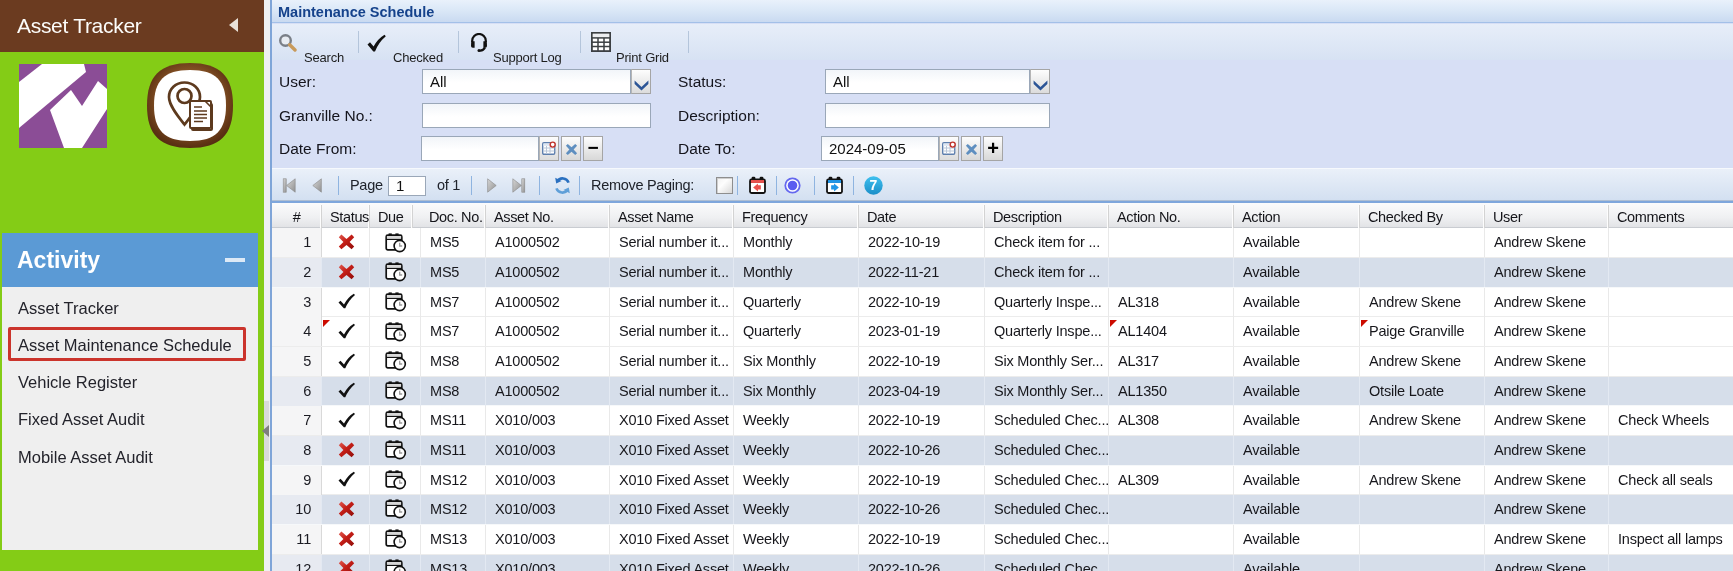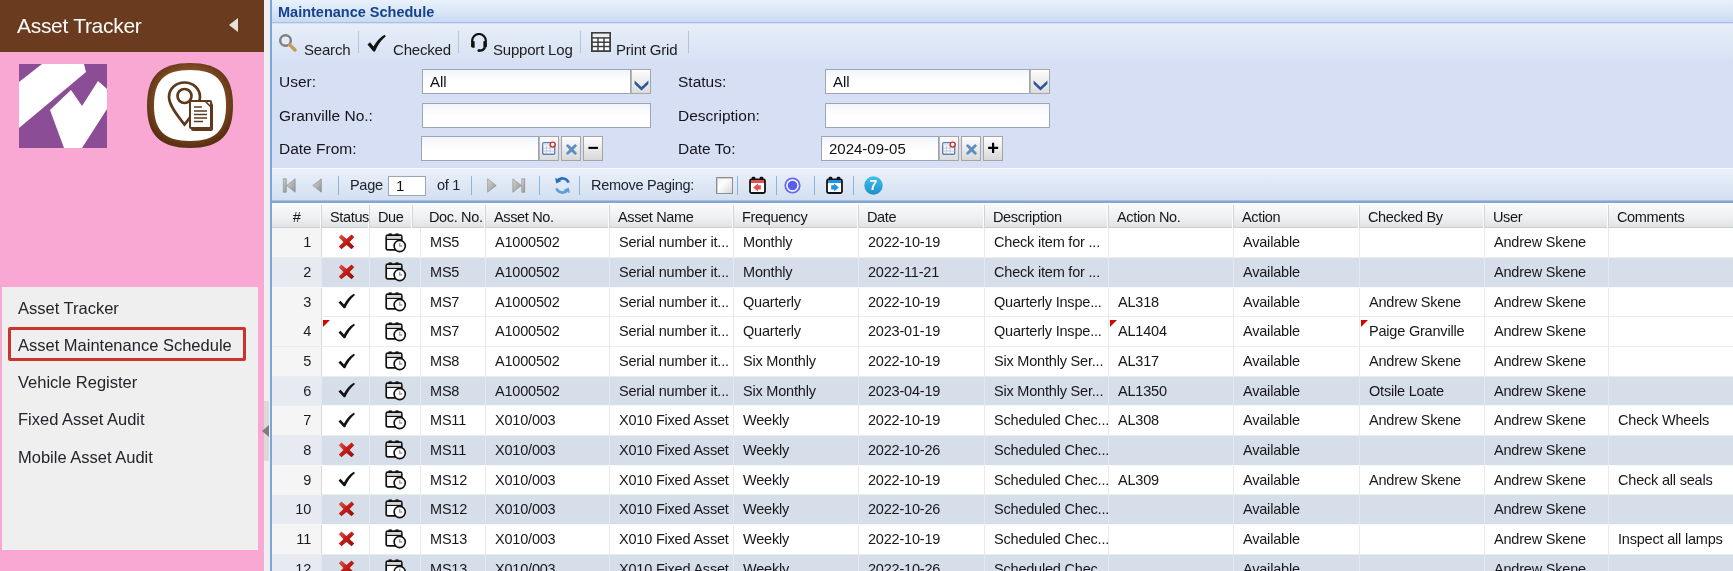--- a/index.html
+++ b/index.html
@@ -1,33 +1,33 @@
 <!DOCTYPE html>
 <html><head><meta charset="utf-8"><style>
 * { margin:0; padding:0; box-sizing:border-box; }
 html,body { width:1733px; height:571px; overflow:hidden; font-family:"Liberation Sans",sans-serif; background:#fff; }
 
-#sidebar { position:absolute; left:0; top:0; width:264px; height:571px; background:#f9a8d4; }
+#sidebar { position:absolute; left:0; top:0; width:264px; height:571px; background:#84cc16; }
 #sbhead { position:absolute; left:0; top:0; width:264px; height:52px; background:#6b3b20; color:#fdfdfb; font-size:21px; letter-spacing:-0.3px; line-height:51px; padding-left:17px; }
 #sbhead .tri { position:absolute; right:26px; top:18px; width:0; height:0; border-top:7px solid transparent; border-bottom:7px solid transparent; border-right:9px solid #e9e1d8; }
 .secbar { position:absolute; left:2px; width:256px; background:#5b9ad5; color:#fff; font-size:23px; font-weight:bold; line-height:55px; padding-left:15px; }
 .pmh, .pmv { position:absolute; background:#dce9f6; }
 .pmh { right:13px; top:25px; width:17px; height:3px; }
 .pmv { right:20px; top:18px; width:3px; height:17px; }
 #menu { position:absolute; left:2px; top:287px; width:256px; height:263px; background:#efefef; }
 .mi { position:absolute; left:0; width:256px; height:37px; font-size:16.5px; color:#23232b; line-height:37px; padding-left:16px; white-space:nowrap; }
 .redbox { position:absolute; left:8px; top:327px; width:238px; height:34px; border:3px solid #cb342c; border-radius:2px; }
 #splitter { position:absolute; left:264px; top:0; width:6px; height:571px; background:#eef0f1; }
 #splitter .grip { position:absolute; left:0; top:401px; width:5px; height:60px; background:#d9dadb; }
 #splitter .tri { position:absolute; left:-2px; top:425px; width:0; height:0; border-top:6px solid transparent; border-bottom:6px solid transparent; border-right:7px solid #7e7e7e; }
 
 #main { position:absolute; left:270px; top:0; width:1463px; height:571px; background:#d7dff5; border-left:2px solid #7fa5d8; }
 #titlebar { position:absolute; left:0; top:0; width:1463px; height:23px; background:linear-gradient(#e9f1fb,#dbe8f7 45%,#c9daf1); border-bottom:1px solid #a3c0e8; color:#15428b; font-weight:bold; font-size:14.5px; line-height:25px; padding-left:6px; }
 #toolbar { position:absolute; left:0; top:24px; width:1463px; height:36px; background:linear-gradient(#e7eef9,#d7e2f3); }
-.tbtxt { position:absolute; top:8px; height:36px; line-height:36px; font-size:15px; letter-spacing:-0.2px; color:#1d1d1d; }
+.tbtxt { position:absolute; top:16px; height:36px; line-height:36px; font-size:13px; letter-spacing:-0.2px; color:#1d1d1d; }
 .tsep { position:absolute; top:7px; width:1px; height:22px; background:#9db2cc; opacity:0.65; }
 .ticon { position:absolute; }
 
 .flabel { position:absolute; font-size:15.5px; color:#14141c; }
 .field { position:absolute; background:linear-gradient(#f2f5f9,#ffffff 55%); border:1px solid #9aa7b8; font-size:15px; color:#111; padding-left:7px; }
 .trigger { position:absolute; width:20px; background:linear-gradient(#fdfdfd,#dcdcdc); border:1px solid #a5a5a5; border-left:1px solid #b5b5b5; }
 .btn { position:absolute; width:20px; height:25px; background:linear-gradient(#fdfdfd,#d8d8d8); border:1px solid #a5a5a5; text-align:center; }
 
 #pager { position:absolute; left:0; top:168px; width:1463px; height:33px; background:linear-gradient(#eaf0f9,#d3e0f1); border-top:1px solid #f6f9fd; border-bottom:1px solid #aebeD3; }
 .psep { position:absolute; top:7px; width:1px; height:19px; background:#8fb4e0; }
@@ -75,20 +75,21 @@
 <path d="M15 1 L21 7" stroke="#5d3a1e" stroke-width="1.6" fill="none"></path>
 <g stroke="#5d3a1e" stroke-width="1.5">
 <path d="M4 7 H12"></path>
           <path d="M4 11 H17"></path>
           <path d="M4 14.5 H17"></path>
           <path d="M4 18 H17"></path>
           <path d="M4 21.5 H13"></path>
 </g>
 </g>
 </svg>
+  <div class="secbar" style="top:233px;height:54px;">Activity<span class="pmh" style="width:20px;height:4px;top:25px;"></span></div>
   <div id="menu">
     <div class="mi" style="top:3px;">Asset Tracker</div>
     <div class="mi" style="top:40px;">Asset Maintenance Schedule</div>
     <div class="mi" style="top:77px;">Vehicle Register</div>
     <div class="mi" style="top:114px;">Fixed Asset Audit</div>
     <div class="mi" style="top:152px;">Mobile Asset Audit</div>
   </div>
   <div class="redbox"></div>
 </div>
 <div id="splitter">

